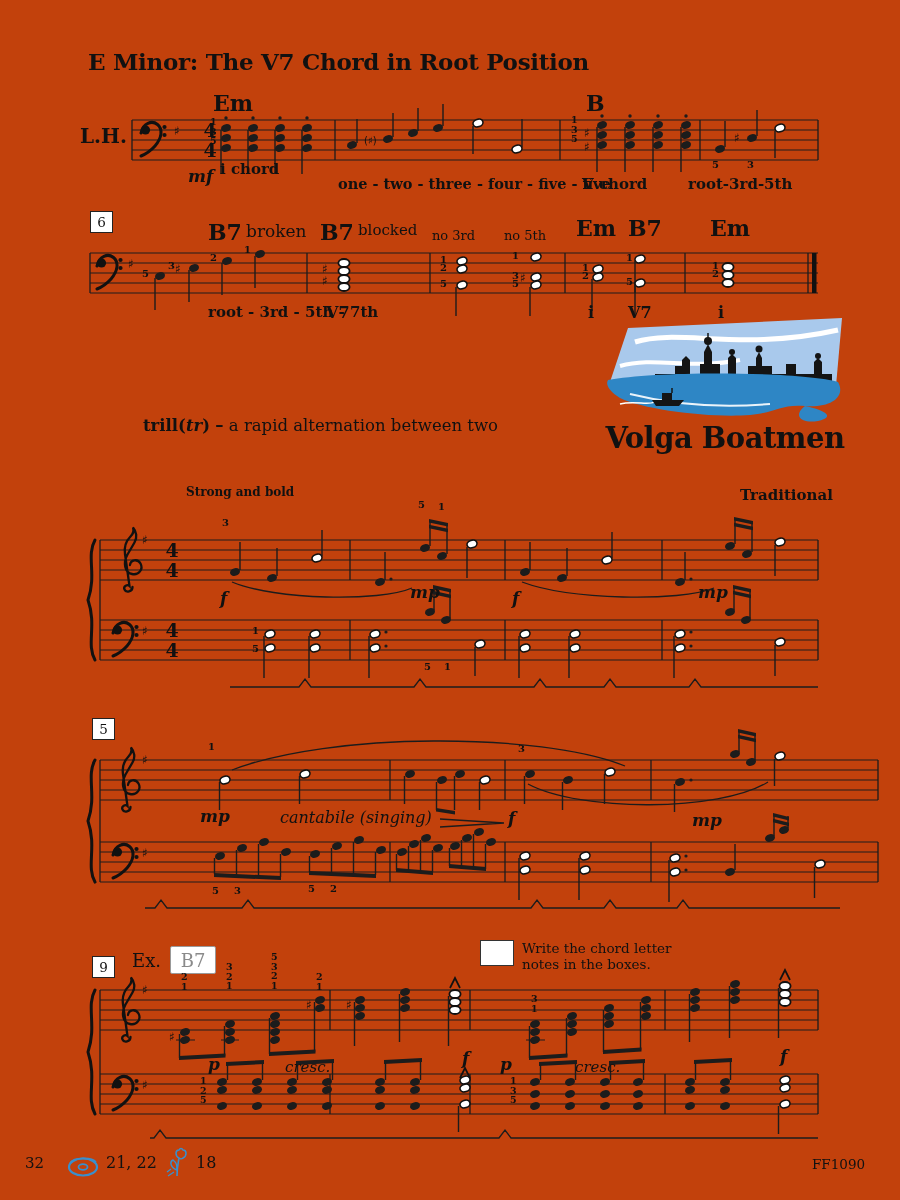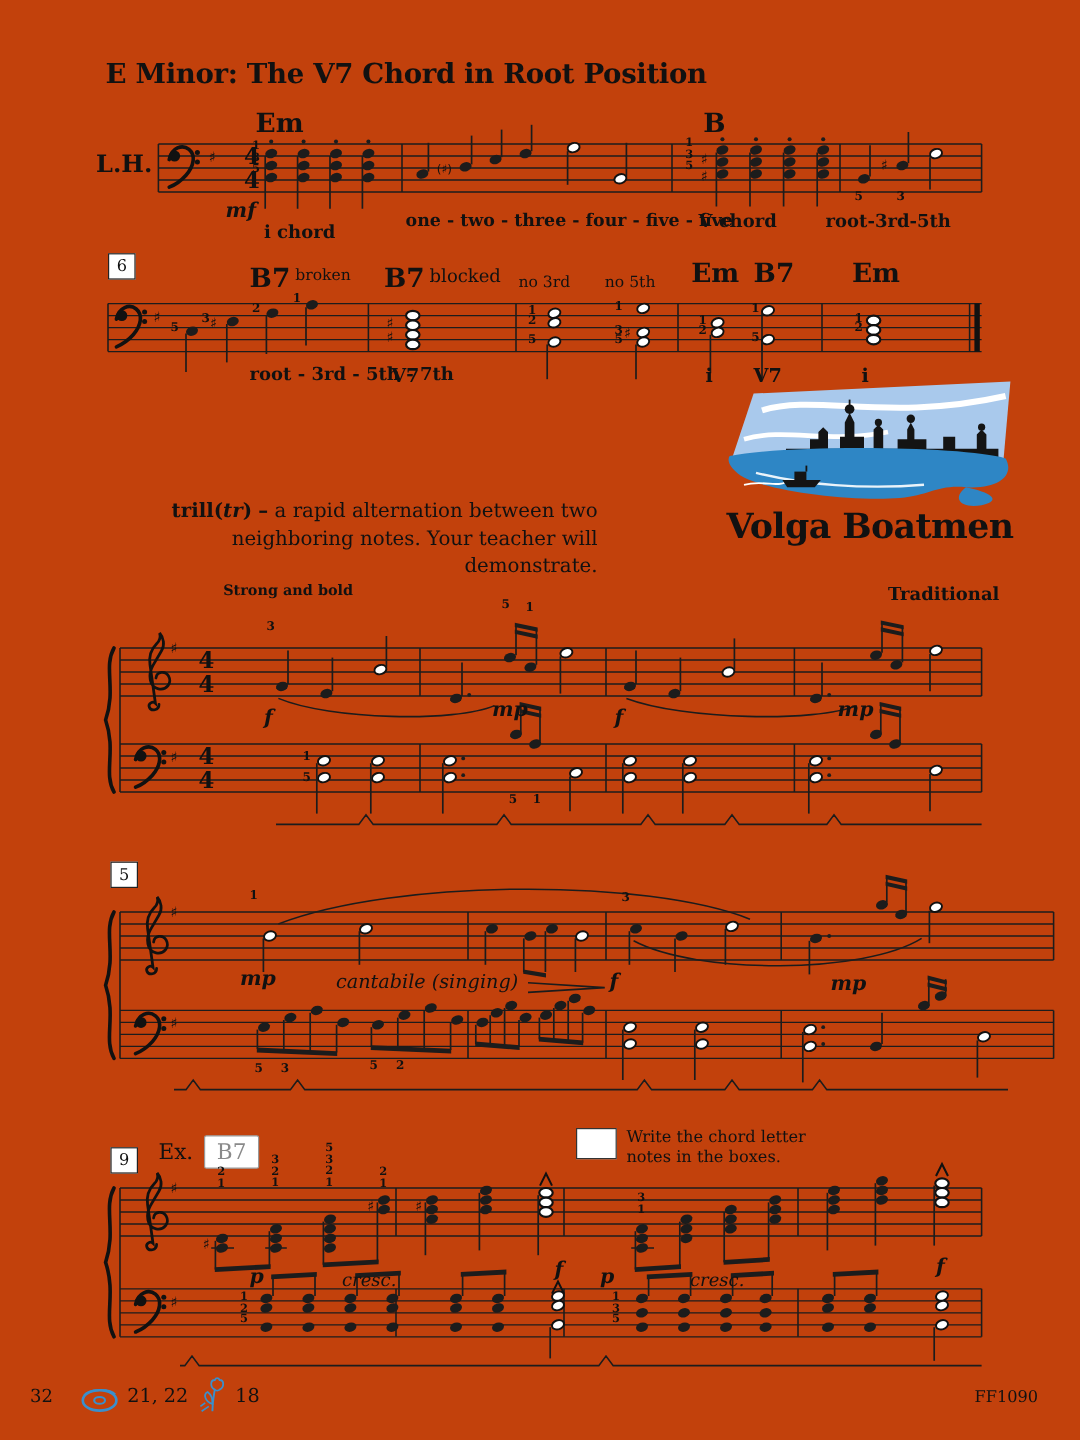--- a/index.html
+++ b/index.html
@@ -153,21 +153,21 @@
         <span>5</span>
     </div>
     <div class="stack" style="left:491px;top:23px;">
       <span>1</span>
         <span>3</span>
         <span>5</span>
     </div>
     <span class="fg" style="left:632px;top:68px;">5</span>
     <span class="fg" style="left:667px;top:68px;">3</span>
     <span class="lbl dyn" style="left:108px;top:76px;">mf</span>
-    <span class="lbl bold" style="left:140px;top:94px;font-size:15px;">i chord</span>
+    <span class="lbl bold" style="left:140px;top:70px;font-size:15px;">i chord</span>
     <span class="lbl bold" style="left:258px;top:85px;font-size:14.5px;">one - two - three - four - five  -  five</span>
     <span class="lbl bold" style="left:502px;top:85px;font-size:15px;">V chord</span>
     <span class="lbl bold" style="left:608px;top:85px;font-size:15px;">root-3rd-5th</span>
   </div>
 
   <div class="sys" style="left:80px;top:213px;width:745px;height:118px;">
     <svg width="745" height="118">
       <path class="ln" d="M10 40H738 M10 50H738 M10 60H738 M10 70H738 M10 80H738"></path>
       <path class="bl" d="M10 40V80 M227 40V80 M350 40V80 M485 40V80 M605 40V80 M728 40V80"></path>
       <rect x="732" y="40" width="4.5" height="40" fill="#111"></rect>
@@ -220,21 +220,21 @@
       <g>
         <use href="#wh" x="648" y="54"></use>
           <use href="#wh" x="648" y="62"></use>
           <use href="#wh" x="648" y="70"></use>
       </g>
     </svg>
     <div class="mbox" style="left:10px;top:-2px;">
         <span>6</span>
       </div>
     <span class="lbl chord" style="left:128px;top:8px;">B7</span>
-    <span class="lbl" style="left:166px;top:10px;font-size:13px;">broken</span>
+    <span class="lbl" style="left:166px;top:10px;font-size:17px;">broken</span>
     <span class="lbl chord" style="left:240px;top:8px;">B7</span>
     <span class="lbl" style="left:278px;top:10px;font-size:15px;">blocked</span>
     <span class="lbl" style="left:352px;top:16px;font-size:13px;">no 3rd</span>
     <span class="lbl" style="left:424px;top:16px;font-size:13px;">no 5th</span>
     <span class="lbl chord" style="left:496px;top:4px;">Em</span>
     <span class="lbl chord" style="left:548px;top:4px;">B7</span>
     <span class="lbl chord" style="left:630px;top:4px;">Em</span>
     <span class="fg" style="left:62px;top:56px;">5</span>
     <span class="fg" style="left:88px;top:48px;">3</span>
     <span class="fg" style="left:130px;top:40px;">2</span>
@@ -279,21 +279,20 @@
         <line x1="72" y1="72" x2="72" y2="77" stroke="#141414" stroke-width="1.5"></line>
       </g>
     </svg>
   </div>
   <div class="lbl bold" style="left:598px;top:424px;width:254px;text-align:center;font-size:29px;letter-spacing:-0.5px;position:absolute;">Volga Boatmen</div>
 
   <div class="sys" style="left:88px;top:414px;width:410px;font-size:16.5px;line-height:23px;text-align:right;">
     <span class="bold">trill</span><span class="bold">(</span><span class="bold ital">tr</span><span class="bold">)</span>
     <span class="bold">–</span>
     <span>a rapid alternation between two</span><br>
-    <span>neighboring notes. Your teacher will demonstrate.</span>
   </div>
 
   <div class="sys" style="left:80px;top:486px;width:745px;height:212px;">
     <svg width="745" height="212">
       <path class="ln" d="M20 54H738 M20 64H738 M20 74H738 M20 84H738 M20 94H738"></path>
       <path class="ln" d="M20 134H738 M20 144H738 M20 154H738 M20 164H738 M20 174H738"></path>
       <path class="bl" d="M20 54V174 M270 54V94 M425 54V94 M582 54V94 M738 54V94 M270 134V174 M425 134V174 M582 134V174 M738 134V174"></path>
       <use href="#brc" transform="translate(4,54)"></use>
       <use href="#tclef" transform="translate(40,54)"></use>
       <text class="sh" x="62" y="58">♯</text>

